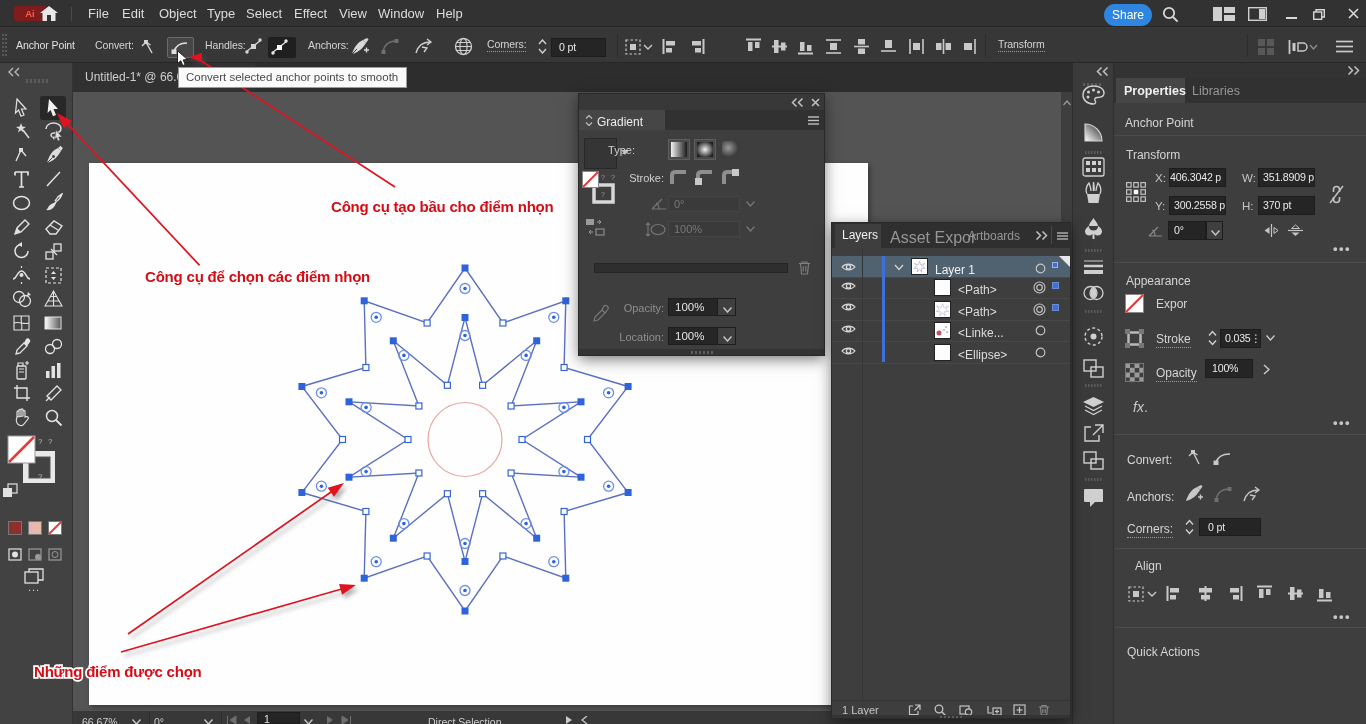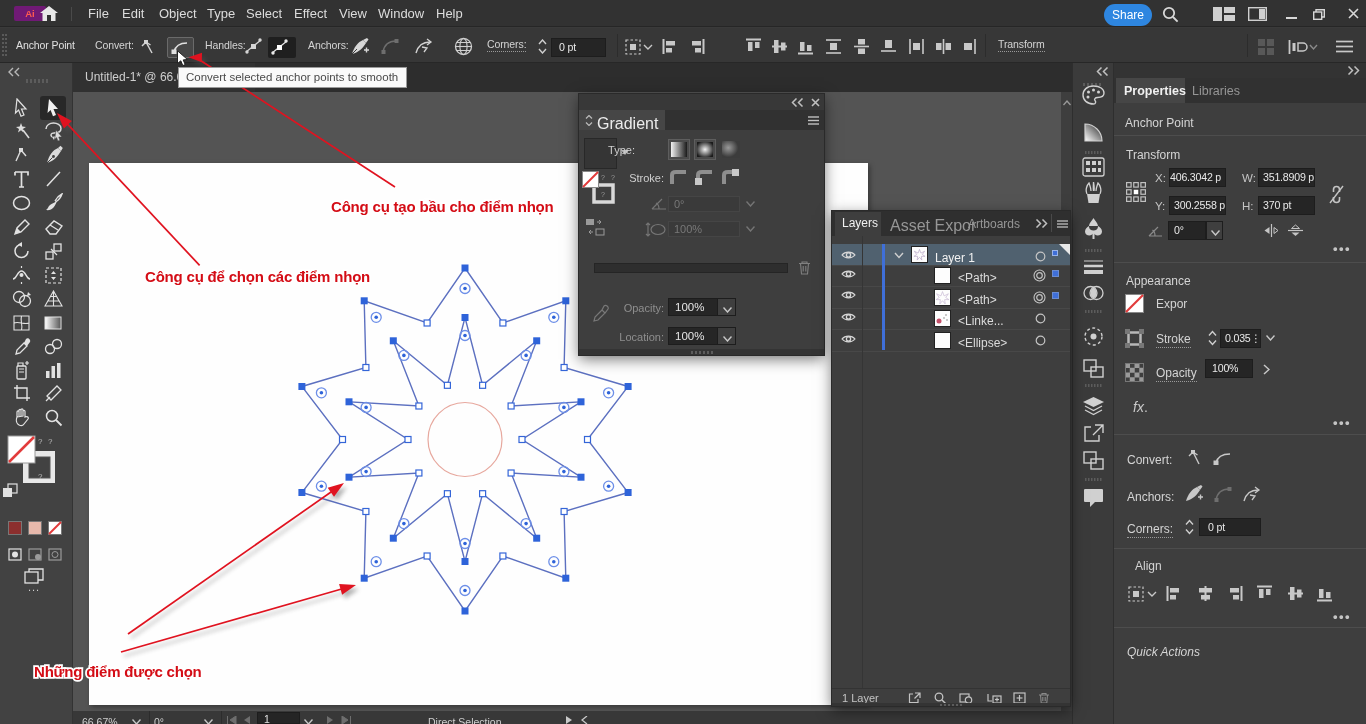--- a/index.html
+++ b/index.html
@@ -27,38 +27,38 @@
   background:#545454; z-index:1;}
 #artboard { position:absolute; left:16px; top:70.5px; width:779px; height:542.5px;
   background:#fefefe; box-shadow:2px 2px 5px rgba(0,0,0,0.35); }
 #vscroll { position:absolute; right:0; top:0; width:11px; height:619px; background:#3e3e3e; }
 #statusbar { position:absolute; left:73px; top:711px; width:999px; height:13px;
   background:#383838; color:#cfcfcf; font-size:10.5px; z-index:1;}
 
 .panel { position:absolute; background:#3e3e3e; box-shadow:0 4px 14px rgba(0,0,0,0.55); outline:1px solid #2a2a2a;
   z-index:30; color:#d0d0d0; }
 #gradpanel { left:579px; top:94px; width:245px; height:261px; }
-#layerspanel { left:832px; top:211px; width:238px; height:495px; }
+#layerspanel { left:832px; top:223px; width:238px; height:495px; }
 
 #dockstrip { position:absolute; left:1072px; top:63px; width:41px; height:661px;
   background:#3b3b3b; border-left:1px solid #2e2e2e; z-index:6;}
 #props { position:absolute; left:1113px; top:63px; width:253px; height:661px;
   background:#3e3e3e; border-left:1px solid #2e2e2e; z-index:6; color:#c9c9c9;}
 .inputbox { position:absolute; background:#252525; border:1px solid #1d1d1d;
   color:#e8e8e8; font-size:10.6px; letter-spacing:-0.2px; white-space:nowrap; overflow:hidden; }
 .sep { position:absolute; height:1px; background:#4d4d4d; }
 
 #overlay { position:absolute; left:0; top:0; z-index:20; pointer-events:none; }
 #tipwrap { position:absolute; z-index:22; }
 </style>
 </head>
 <body>
 <div id="app">
   <div id="menubar">
-    <div class="abs" style="left:14px;top:6px;width:32px;height:15px;background:#701a75;border-radius:2px;color:#fd5b50;font-size:9.5px;font-weight:bold;text-align:center;line-height:15px;">Ai</div>
+    <div class="abs" style="left:14px;top:6px;width:32px;height:15px;background:#7f1d1d;border-radius:2px;color:#fd5b50;font-size:9.5px;font-weight:bold;text-align:center;line-height:15px;">Ai</div>
     <svg class="abs" style="left:40px;top:6px" width="18" height="15" viewBox="0 0 18 15">
         <path d="M9 0 L18 7 L15.5 7 L15.5 15 L11 15 L11 9 L7 9 L7 15 L2.5 15 L2.5 7 L0 7 Z" fill="#e8e8e8"></path>
       </svg>
     <div class="abs" style="left:71px;top:7px;width:1px;height:14px;background:#4a4a4a;"></div>
     <span class="mi" style="left:88px">File</span>
     <span class="mi" style="left:122px">Edit</span>
     <span class="mi" style="left:159px">Object</span>
     <span class="mi" style="left:207px">Type</span>
     <span class="mi" style="left:246px">Select</span>
     <span class="mi" style="left:294px">Effect</span>
@@ -485,21 +485,21 @@
       </svg>
     <svg class="abs" style="left:232px;top:4px" width="9" height="9" viewBox="0 0 9 9">
         <path d="M1 1 L8 8 M8 1 L1 8" stroke="#c0c0c0" stroke-width="1.6"></path>
       </svg>
 
     <div class="abs" style="left:0;top:16px;width:245px;height:20px;background:#313131;"></div>
     <div class="abs" style="left:0;top:16px;width:86px;height:20px;background:#464646;"></div>
     <svg class="abs" style="left:6px;top:21px" width="8" height="11" viewBox="0 0 8 11">
         <path d="M1 3.5 L4 0.5 L7 3.5 M1 7.5 L4 10.5 L7 7.5" fill="none" stroke="#bbb" stroke-width="1.2"></path>
       </svg>
-    <div class="abs" style="left:18px;top:21px;font-size:16px;color:#ececec;">Gradient</div>
+    <div class="abs" style="left:18px;top:21px;font-size:12px;color:#ececec;">Gradient</div>
     <svg class="abs" style="left:229px;top:22px" width="11" height="9" viewBox="0 0 11 9">
         <g stroke="#c0c0c0" stroke-width="1.4">
           <line x1="0" y1="1" x2="11" y2="1"></line>
           <line x1="0" y1="4.5" x2="11" y2="4.5"></line>
           <line x1="0" y1="8" x2="11" y2="8"></line>
         </g>
       </svg>
 
     <div class="abs" style="left:5px;top:44px;width:33px;height:31px;background:#353535;border:1px solid #282828;"></div>
     <svg class="abs" style="left:42px;top:56px" width="8" height="5" viewBox="0 0 8 5">
@@ -1043,21 +1043,21 @@
         <rect x="3" y="2" width="4.5" height="13" fill="#c8c8c8"></rect>
         <rect x="10" y="4.5" width="4.5" height="8" fill="#c8c8c8"></rect>
       </svg>
     <svg class="abs" style="left:202px;top:522px" width="17" height="17" viewBox="0 0 17 17">
         <line x1="1" y1="15.5" x2="16" y2="15.5" stroke="#c8c8c8" stroke-width="2"></line>
         <rect x="3" y="4" width="4.5" height="9" fill="#c8c8c8"></rect>
         <rect x="10" y="7" width="4.5" height="6" fill="#c8c8c8"></rect>
       </svg>
     <div class="abs" style="left:219px;top:546px;font-size:13px;letter-spacing:1.5px;color:#c4c4c4;font-weight:bold;">•••</div>
     <div class="sep" style="left:0;top:564px;width:253px;"></div>
-    <div class="abs" style="left:13px;top:582px;font-size:12px;color:#d4d4d4;font-style:italic;">Quick Actions</div>
+    <div class="abs" style="left:13px;top:582px;font-size:12px;color:#d4d4d4;">Quick Actions</div>
   </div>
   <svg id="overlay" width="1366" height="724" viewBox="0 0 1366 724">
     <style>
       .mko { fill:none; stroke:#6d8fe8; stroke-width:1.3; }
       .mki { fill:#2e63d9; }
       .sqh { fill:#ffffff; stroke:#3465d8; stroke-width:1.2; }
       .sqf { fill:#2e63d9; }
       .red { stroke:#e01320; stroke-width:1.7; fill:none; }
       .redh { fill:#e01320; }
       .rtxt { font-family:"Liberation Sans",sans-serif; font-weight:bold; font-size:15px; letter-spacing:-0.2px;

